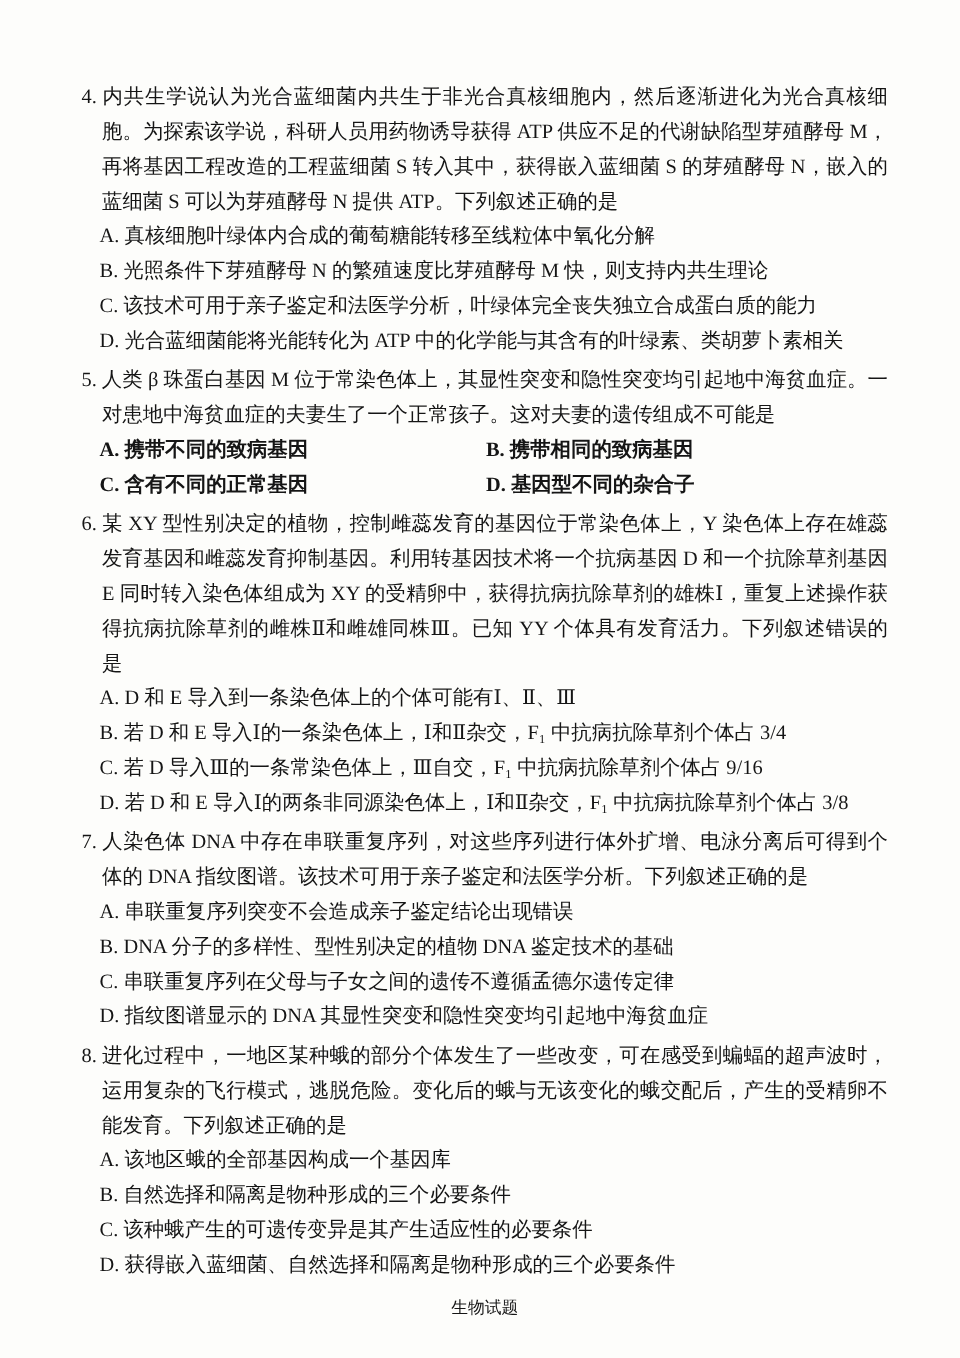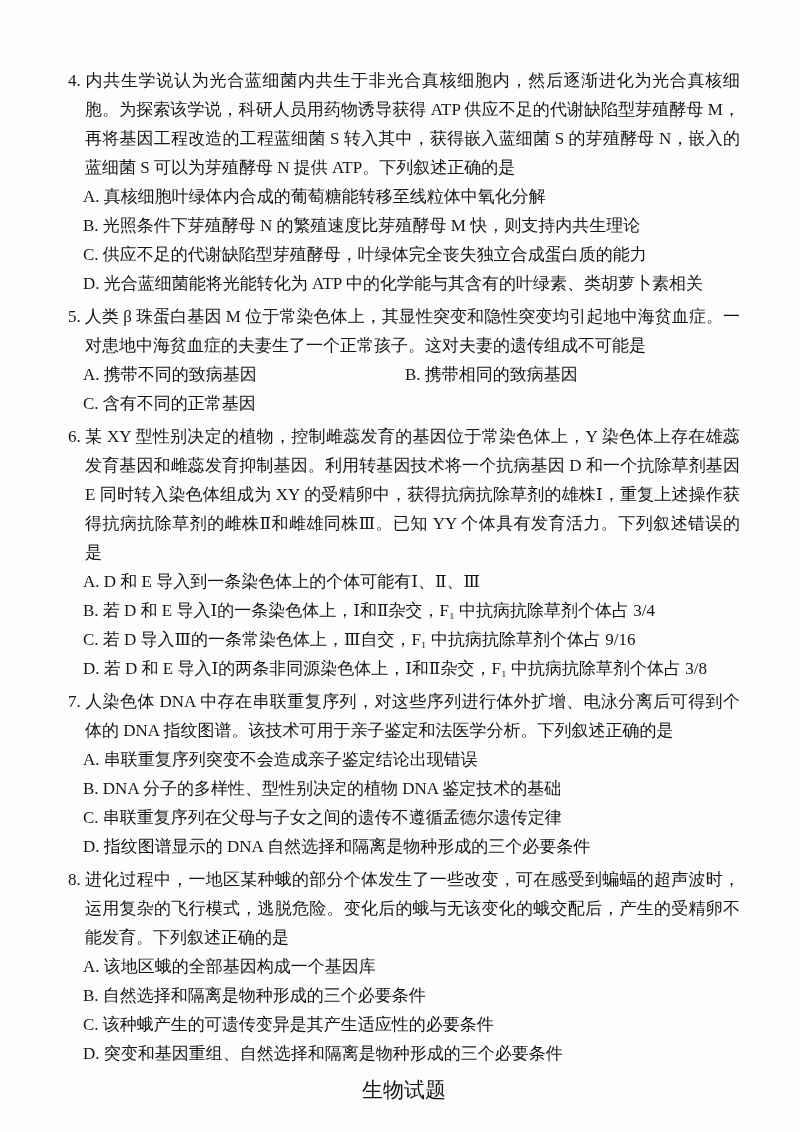--- a/index.html
+++ b/index.html
@@ -30,74 +30,76 @@
   .qnum { margin-right: 4px; }
   .option {
     margin: 0;
     line-height: 29px;
     padding-left: 15px;
   }
   .options-grid {
     display: grid;
     grid-template-columns: 322px auto;
     padding-left: 15px;
+    font-weight: bold;
   }
   .options-grid .option { padding-left: 0; }
   .footer {
     margin-top: 8px;
     display: flex;
     justify-content: center;
     gap: 20px;
     line-height: 29px;
-    font-size: 21px;
+    font-size: 14px;
   }
 </style>
 </head>
 <body>
 
 <div class="page">
 
   <div class="question">
     <p class="stem"><span class="qnum">4.</span><span>内共生学说认为光合蓝细菌内共生于非光合真核细胞内，然后逐渐进化为光合真核细胞。为探索该学说，科研人员用药物诱导获得 ATP 供应不足的代谢缺陷型芽殖酵母 M，再将基因工程改造的工程蓝细菌 S 转入其中，获得嵌入蓝细菌 S 的芽殖酵母 N，嵌入的蓝细菌 S 可以为芽殖酵母 N 提供 ATP。下列叙述正确的是</span></p>
     <p class="option">A. 真核细胞叶绿体内合成的葡萄糖能转移至线粒体中氧化分解</p>
     <p class="option">B. 光照条件下芽殖酵母 N 的繁殖速度比芽殖酵母 M 快，则支持内共生理论</p>
-    <p class="option">C. 供应不足的代谢缺陷型芽殖酵母，叶绿体完全丧失独立合成蛋白质的能力</p>
+    <p class="option">C. 该技术可用于亲子鉴定和法医学分析，叶绿体完全丧失独立合成蛋白质的能力</p>
     <p class="option">D. 光合蓝细菌能将光能转化为 ATP 中的化学能与其含有的叶绿素、类胡萝卜素相关</p>
   </div>
 
   <div class="question">
     <p class="stem"><span class="qnum">5.</span><span>人类 β 珠蛋白基因 M 位于常染色体上，其显性突变和隐性突变均引起地中海贫血症。一对患地中海贫血症的夫妻生了一个正常孩子。这对夫妻的遗传组成不可能是</span></p>
     <div class="options-grid">
       <p class="option">A. 携带不同的致病基因</p>
       <p class="option">B. 携带相同的致病基因</p>
       <p class="option">C. 含有不同的正常基因</p>
+      <p class="option">D. 基因型不同的杂合子</p>
     </div>
   </div>
 
   <div class="question">
     <p class="stem"><span class="qnum">6.</span><span>某 XY 型性别决定的植物，控制雌蕊发育的基因位于常染色体上，Y 染色体上存在雄蕊发育基因和雌蕊发育抑制基因。利用转基因技术将一个抗病基因 D 和一个抗除草剂基因 E 同时转入染色体组成为 XY 的受精卵中，获得抗病抗除草剂的雄株Ⅰ，重复上述操作获得抗病抗除草剂的雌株Ⅱ和雌雄同株Ⅲ。已知 YY 个体具有发育活力。下列叙述错误的是</span></p>
     <p class="option">A. D 和 E 导入到一条染色体上的个体可能有Ⅰ、Ⅱ、Ⅲ</p>
     <p class="option">B. 若 D 和 E 导入Ⅰ的一条染色体上，Ⅰ和Ⅱ杂交，F₁ 中抗病抗除草剂个体占 3/4</p>
     <p class="option">C. 若 D 导入Ⅲ的一条常染色体上，Ⅲ自交，F₁ 中抗病抗除草剂个体占 9/16</p>
     <p class="option">D. 若 D 和 E 导入Ⅰ的两条非同源染色体上，Ⅰ和Ⅱ杂交，F₁ 中抗病抗除草剂个体占 3/8</p>
   </div>
 
   <div class="question">
     <p class="stem"><span class="qnum">7.</span><span>人染色体 DNA 中存在串联重复序列，对这些序列进行体外扩增、电泳分离后可得到个体的 DNA 指纹图谱。该技术可用于亲子鉴定和法医学分析。下列叙述正确的是</span></p>
     <p class="option">A. 串联重复序列突变不会造成亲子鉴定结论出现错误</p>
     <p class="option">B. DNA 分子的多样性、型性别决定的植物 DNA 鉴定技术的基础</p>
     <p class="option">C. 串联重复序列在父母与子女之间的遗传不遵循孟德尔遗传定律</p>
-    <p class="option">D. 指纹图谱显示的 DNA 自然选择和隔离是物种形成的三个必要条件</p>
+    <p class="option">D. 指纹图谱显示的 DNA 其显性突变和隐性突变均引起地中海贫血症</p>
   </div>
 
   <div class="question">
     <p class="stem"><span class="qnum">8.</span><span>进化过程中，一地区某种蛾的部分个体发生了一些改变，可在感受到蝙蝠的超声波时，运用复杂的飞行模式，逃脱危险。变化后的蛾与无该变化的蛾交配后，产生的受精卵不能发育。下列叙述正确的是</span></p>
     <p class="option">A. 该地区蛾的全部基因构成一个基因库</p>
     <p class="option">B. 自然选择和隔离是物种形成的三个必要条件</p>
     <p class="option">C. 该种蛾产生的可遗传变异是其产生适应性的必要条件</p>
-    <p class="option">D. 突变和基因重组、自然选择和隔离是物种形成的三个必要条件</p>
+    <p class="option">D. 获得嵌入蓝细菌、自然选择和隔离是物种形成的三个必要条件</p>
   </div>
 
   <div class="footer">
     <span>生物试题</span>
   </div>
 
 </div>
 
 </body></html>

